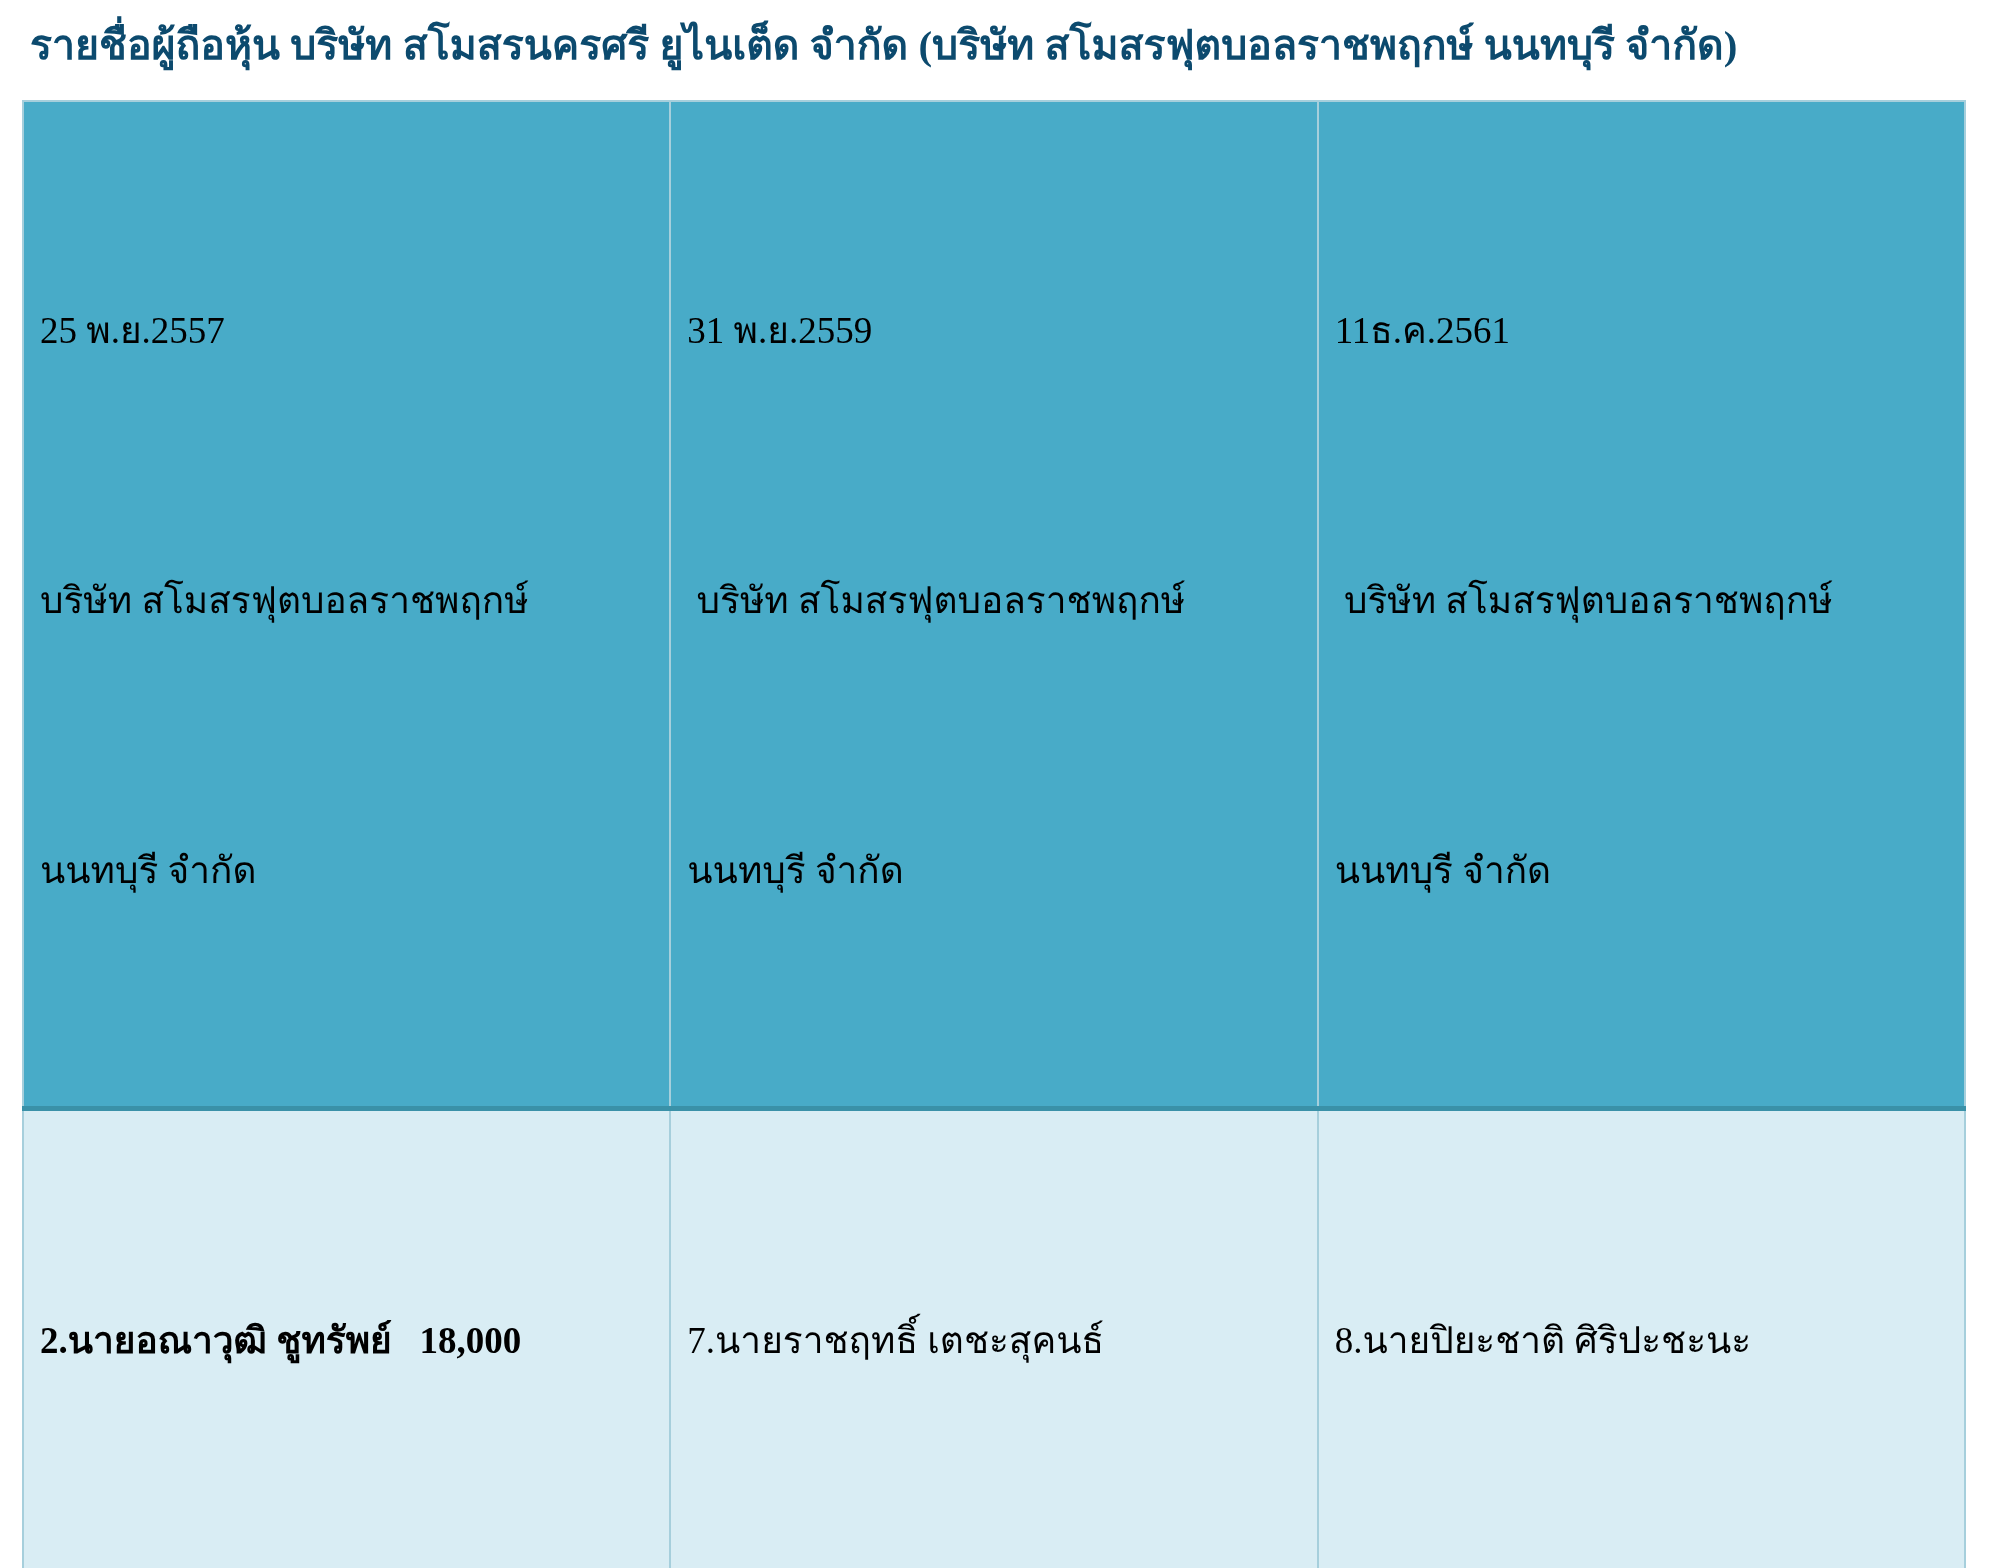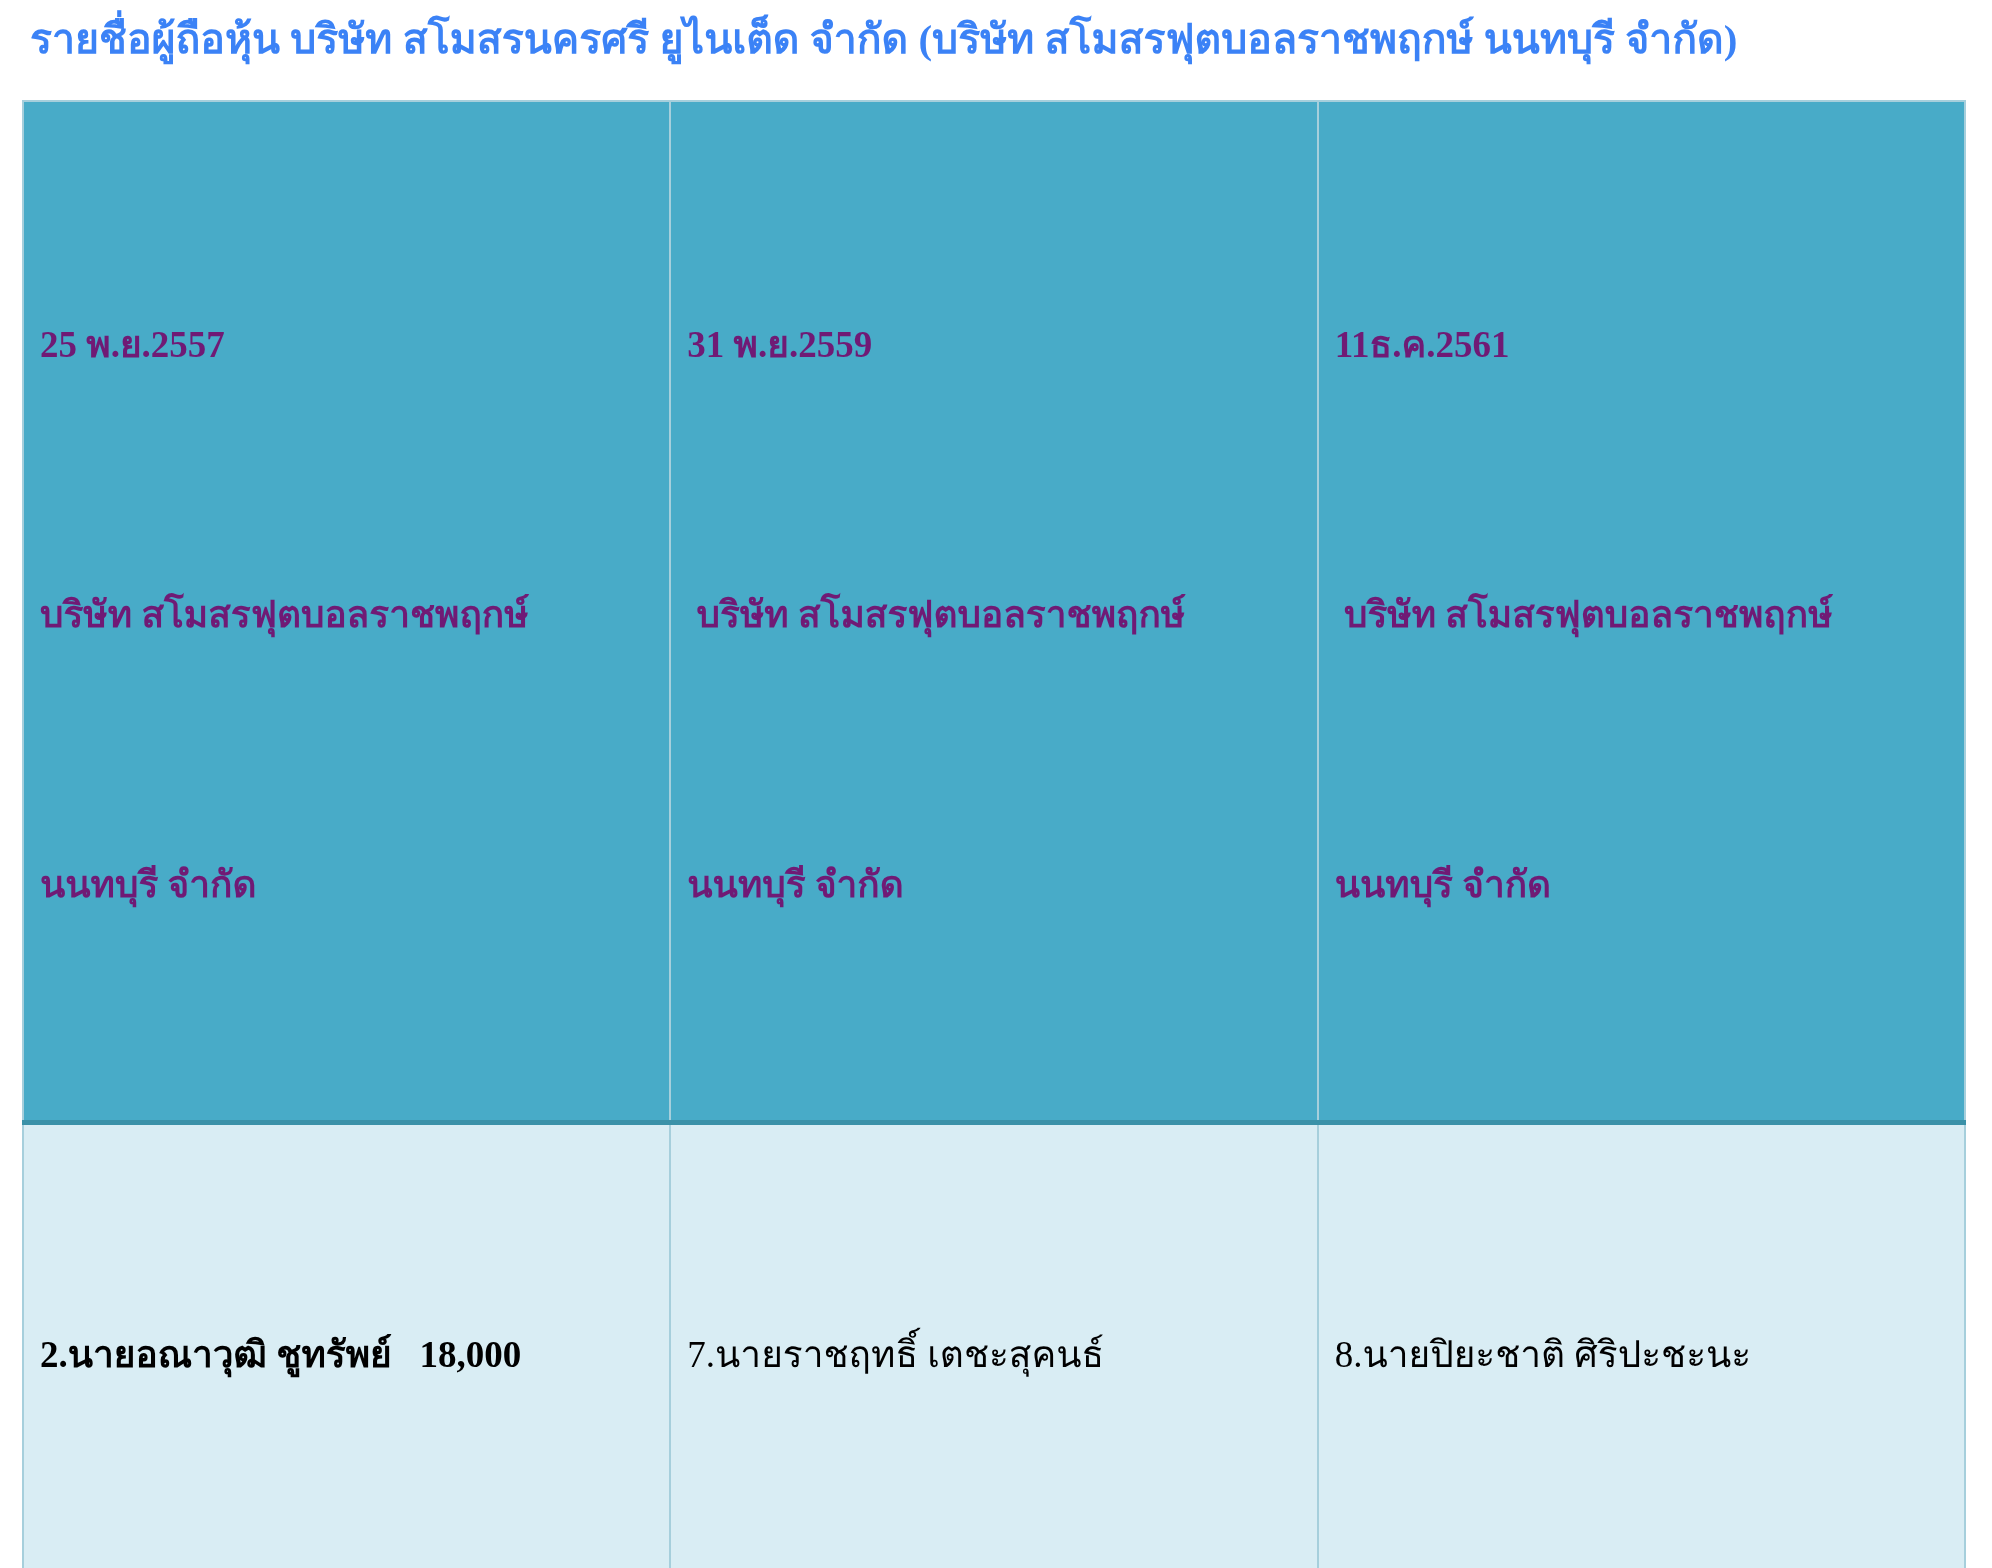--- a/index.html
+++ b/index.html
@@ -4,41 +4,41 @@
 <style>
   html,body{margin:0;padding:0;background:#ffffff;}
   .page{
     position:relative;
     width:1992px;height:1568px;
     background:#ffffff;
     font-family:"Liberation Serif","DejaVu Serif",serif;
     color:#000000;
   }
   .title{
-    position:absolute;left:30px;top:6px;width:1930px;
-    font-size:41px;font-weight:bold;color:#3b82f6;
+    position:absolute;left:30px;top:12px;width:1930px;
+    font-size:41px;font-weight:bold;color:#0c4a6e;
     white-space:pre-wrap;
   }
   table.shtable{
     position:absolute;left:22px;top:100px;width:1944px;
     border-collapse:collapse;table-layout:fixed;
   }
   table.shtable th,table.shtable td{
     border:2px solid #A6CFDC;
     vertical-align:top;text-align:left;
     padding:10px 16px 10px 16px;
     font-size:37px;
     white-space:pre-wrap;
     overflow:hidden;
   }
   table.shtable th{
-    background:#48ABC8;color:#701a75;font-weight:bold;
+    background:#48ABC8;color:#000000;font-weight:normal;
     height:295px;line-height:90px;
     border-bottom:5px solid #3A91A8;
-    padding-top:18px;
+    padding-top:4px;
   }
   table.shtable td{
     height:186px;line-height:88px;
     background:#ffffff;
   }
   tr.band td{background:#D9EDF4;}
   td.c1{font-weight:bold;}
   .cell-line{min-height:88px;}
 </style>
 </head>

